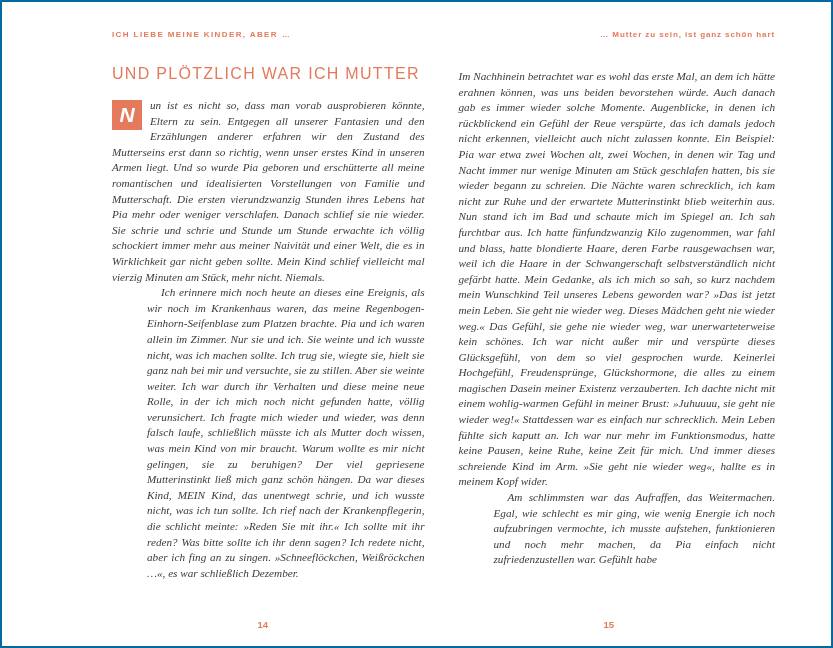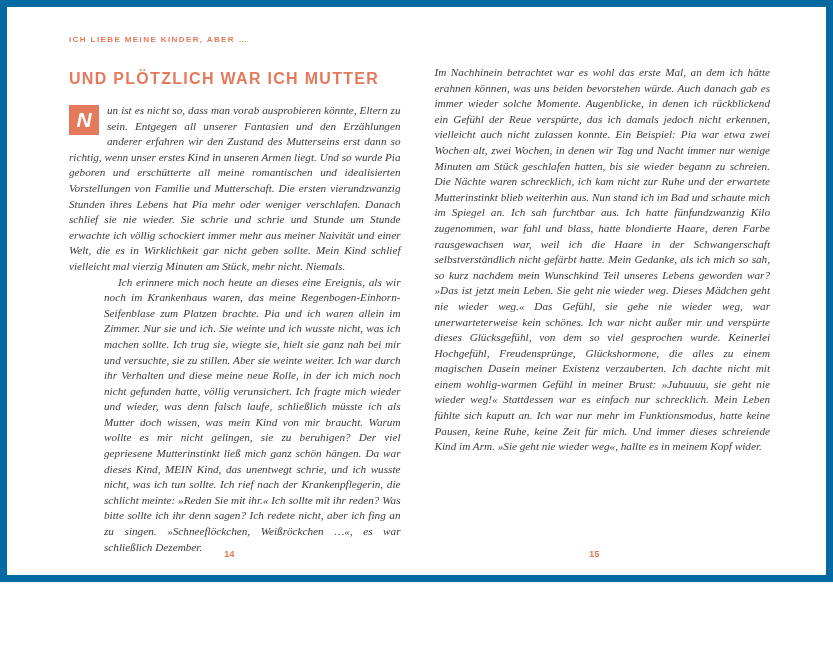--- a/index.html
+++ b/index.html
@@ -7,23 +7,24 @@
   body {
     background: #ffffff;
     font-family: "Liberation Serif", serif;
     color: #3b3b3b;
     overflow: hidden;
   }
   :root { --accent: #e5795c; }
   .spread {
     display: flex;
     width: 833px;
-    height: 582px;
+    height: 648px;
     background: #ffffff;
-    border: 7px solid #0369a1;
+    border: 2px solid #0369a1;
+    padding-left: 48px;
   }
   .page {
     position: relative;
     width: 50%;
     height: 100%;
   }
   .page.left  { padding: 28px 16px 0 62px; }
   .page.right { padding: 28px 56px 0 18px; }
 
   .running-head {
@@ -33,21 +34,21 @@
     letter-spacing: 1.4px;
     color: var(--accent);
     white-space: nowrap;
   }
   .running-head.right-align { text-align: right; letter-spacing: 0.9px; }
 
   .chapter-title {
     margin-top: 26px;
     font-family: "Liberation Sans", sans-serif;
     font-size: 16px;
-    font-weight: bold;
+    font-weight: normal;
     letter-spacing: 1.3px;
     color: var(--accent);
     white-space: nowrap;
   }
 
   .body-text {
     margin-top: 15px;
     font-size: 11.2px;
     line-height: 15.6px;
     text-align: justify;
@@ -99,21 +100,23 @@
 
     <div class="body-text" lang="de">
       <p class="para"><span class="dropcap">N</span><span>un ist es nicht so, dass man vorab ausprobieren könnte, Eltern zu sein. Entgegen all unserer Fantasien und den Erzählungen anderer erfahren wir den Zustand des Mutterseins erst dann so richtig, wenn unser erstes Kind in unseren Armen liegt. Und so wurde Pia geboren und erschütterte all meine romantischen und idealisierten Vorstellungen von Familie und Mutterschaft. Die ersten vierundzwanzig Stunden ihres Lebens hat Pia mehr oder weniger verschlafen. Danach schlief sie nie wieder. Sie schrie und schrie und Stunde um Stunde erwachte ich völlig schockiert immer mehr aus meiner Naivität und einer Welt, die es in Wirklichkeit gar nicht geben sollte. Mein Kind schlief vielleicht mal vierzig Minuten am Stück, mehr nicht. Niemals.</span></p>
       <p class="para indent">Ich erinnere mich noch heute an dieses eine Ereignis, als wir noch im Krankenhaus waren, das meine Regenbogen-Einhorn-Seifenblase zum Platzen brachte. Pia und ich waren allein im Zimmer. Nur sie und ich. Sie weinte und ich wusste nicht, was ich machen sollte. Ich trug sie, wiegte sie, hielt sie ganz nah bei mir und versuchte, sie zu stillen. Aber sie weinte weiter. Ich war durch ihr Verhalten und diese meine neue Rolle, in der ich mich noch nicht gefunden hatte, völlig verunsichert. Ich fragte mich wieder und wieder, was denn falsch laufe, schließlich müsste ich als Mutter doch wissen, was mein Kind von mir braucht. Warum wollte es mir nicht gelingen, sie zu beruhigen? Der viel gepriesene Mutterinstinkt ließ mich ganz schön hängen. Da war dieses Kind, MEIN Kind, das unentwegt schrie, und ich wusste nicht, was ich tun sollte. Ich rief nach der Krankenpflegerin, die schlicht meinte: »Reden Sie mit ihr.« Ich sollte mit ihr reden? Was bitte sollte ich ihr denn sagen? Ich redete nicht, aber ich fing an zu singen. »Schneeflöckchen, Weißröckchen …«, es war schließlich Dezember.</p>
     </div>
 
     <div class="page-number">14</div>
   </section>
 
   <section class="page right">
+    <div class="running-head right-align">… Mutter zu sein, ist ganz schön hart</div>
 
     <div class="body-text" lang="de">
       <p class="para">Im Nachhinein betrachtet war es wohl das erste Mal, an dem ich hätte erahnen können, was uns beiden bevorstehen würde. Auch danach gab es immer wieder solche Momente. Augenblicke, in denen ich rückblickend ein Gefühl der Reue verspürte, das ich damals jedoch nicht erkennen, vielleicht auch nicht zulassen konnte. Ein Beispiel: Pia war etwa zwei Wochen alt, zwei Wochen, in denen wir Tag und Nacht immer nur wenige Minuten am Stück geschlafen hatten, bis sie wieder begann zu schreien. Die Nächte waren schrecklich, ich kam nicht zur Ruhe und der erwartete Mutterinstinkt blieb weiterhin aus. Nun stand ich im Bad und schaute mich im Spiegel an. Ich sah furchtbar aus. Ich hatte fünfundzwanzig Kilo zugenommen, war fahl und blass, hatte blondierte Haare, deren Farbe rausgewachsen war, weil ich die Haare in der Schwangerschaft selbstverständlich nicht gefärbt hatte. Mein Gedanke, als ich mich so sah, so kurz nachdem mein Wunschkind Teil unseres Lebens geworden war? »Das ist jetzt mein Leben. Sie geht nie wieder weg. Dieses Mädchen geht nie wieder weg.« Das Gefühl, sie gehe nie wieder weg, war unerwarteterweise kein schönes. Ich war nicht außer mir und verspürte dieses Glücksgefühl, von dem so viel gesprochen wurde. Keinerlei Hochgefühl, Freudensprünge, Glückshormone, die alles zu einem magischen Dasein meiner Existenz verzauberten. Ich dachte nicht mit einem wohlig-warmen Gefühl in meiner Brust: »Juhuuuu, sie geht nie wieder weg!« Stattdessen war es einfach nur schrecklich. Mein Leben fühlte sich kaputt an. Ich war nur mehr im Funktionsmodus, hatte keine Pausen, keine Ruhe, keine Zeit für mich. Und immer dieses schreiende Kind im Arm. »Sie geht nie wieder weg«, hallte es in meinem Kopf wider.</p>
+      <p class="para indent">Am schlimmsten war das Aufraffen, das Weitermachen. Egal, wie schlecht es mir ging, wie wenig Energie ich noch aufzubringen vermochte, ich musste aufstehen, funktionieren und noch mehr machen, da Pia einfach nicht zufriedenzustellen war. Gefühlt habe</p>
     </div>
 
     <div class="page-number">15</div>
   </section>
 
 </div>
 
 </body></html>

